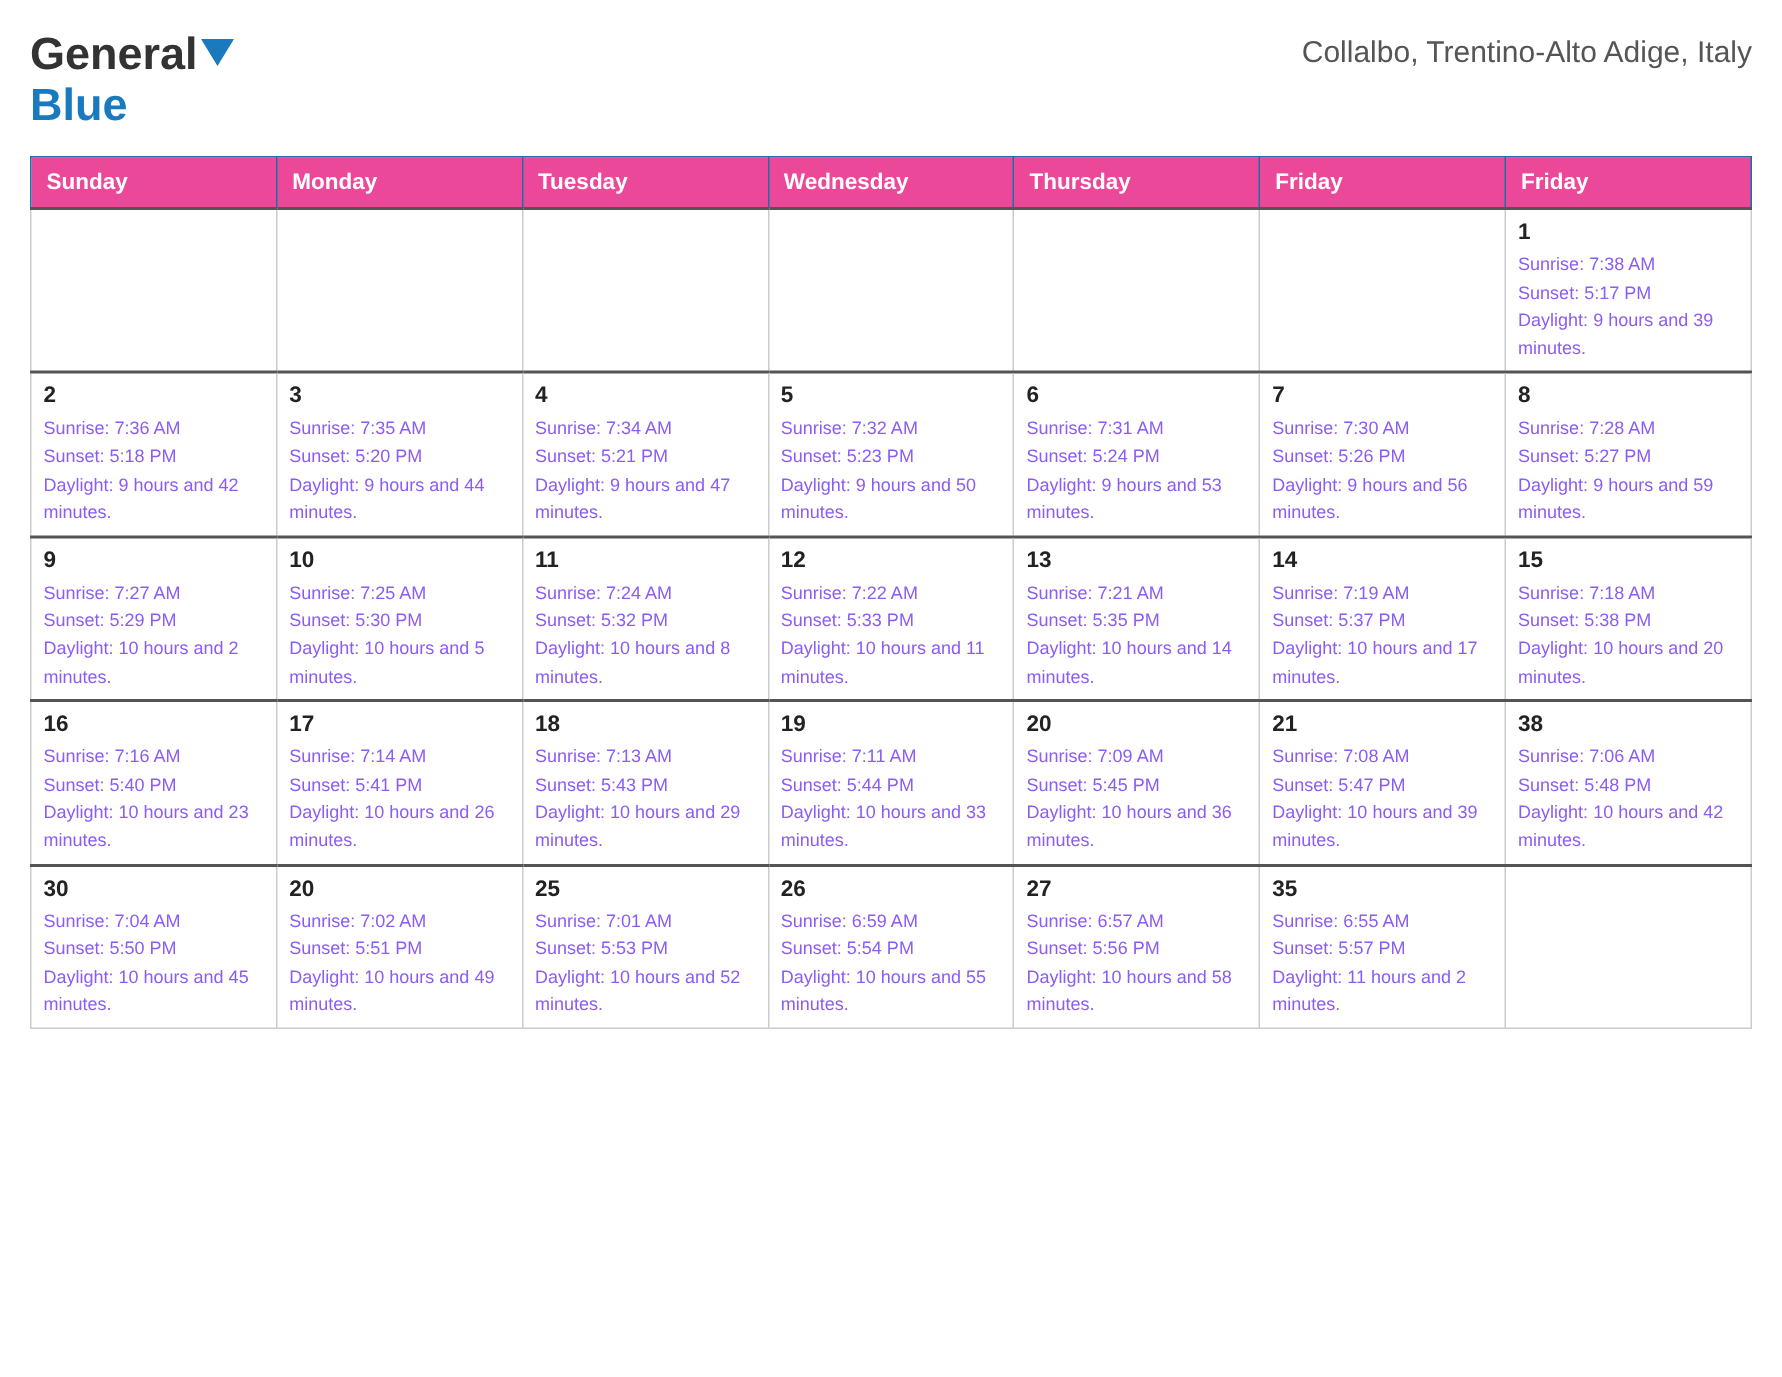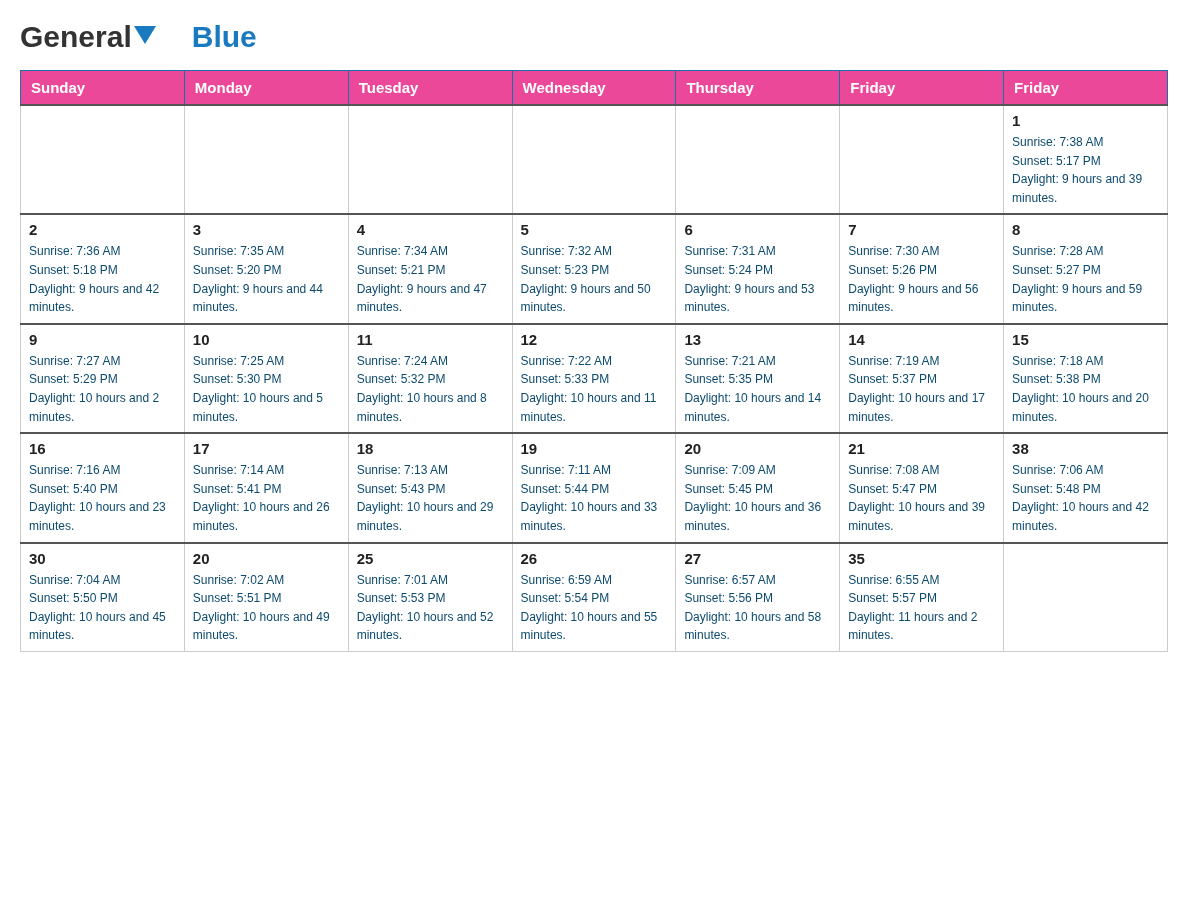--- a/index.html
+++ b/index.html
@@ -11,20 +11,21 @@
       min-height: 918px;
     }
     .header {
       display: flex;
       justify-content: space-between;
       align-items: flex-start;
       margin-bottom: 16px;
     }
     .logo {
       display: flex;
+      flex-direction: column;
       align-items: flex-start;
     }
     .title-block {
       text-align: right;
     }
     .title-block h1 {
       font-size: 52px;
       font-weight: bold;
       color: #222;
       line-height: 1.1;
@@ -63,21 +64,21 @@
     }
     .day-number {
       font-size: 15px;
       font-weight: bold;
       color: #222;
       display: block;
       margin-bottom: 4px;
     }
     .day-info {
       font-size: 12px;
-      color: #0c4a6e;
+      color: #8b5cf6;
       line-height: 1.55;
     }
     .empty-cell {
       background: #f9f9f9;
     }
     .logo-row {
       display: flex;
       align-items: center;
     }
     .logo-general {
@@ -99,24 +100,25 @@
   <div class="logo">
     <div class="logo-row">
       <span class="logo-general">General</span>
       <span class="logo-arrow">
         <svg width="22" height="18" viewBox="0 0 22 18">
           <polygon points="0,0 22,0 11,18" fill="#1a7abf"></polygon>
         </svg>
       </span>
     </div>
     <div>
-      <span style="font-size:30px;font-weight:bold;color:#1a7abf;margin-left:36px;">Blue</span>
+      <span style="font-size:30px;font-weight:bold;color:#1a7abf;">Blue</span>
     </div>
   </div>
   <div class="title-block">
+    <div class="subtitle">Collalbo, Trentino-Alto Adige, Italy</div>
   </div>
 </div>
 
 <table class="calendar">
   <thead>
     <tr>
     <th>Sunday</th>
         <th>Monday</th>
         <th>Tuesday</th>
         <th>Wednesday</th>

